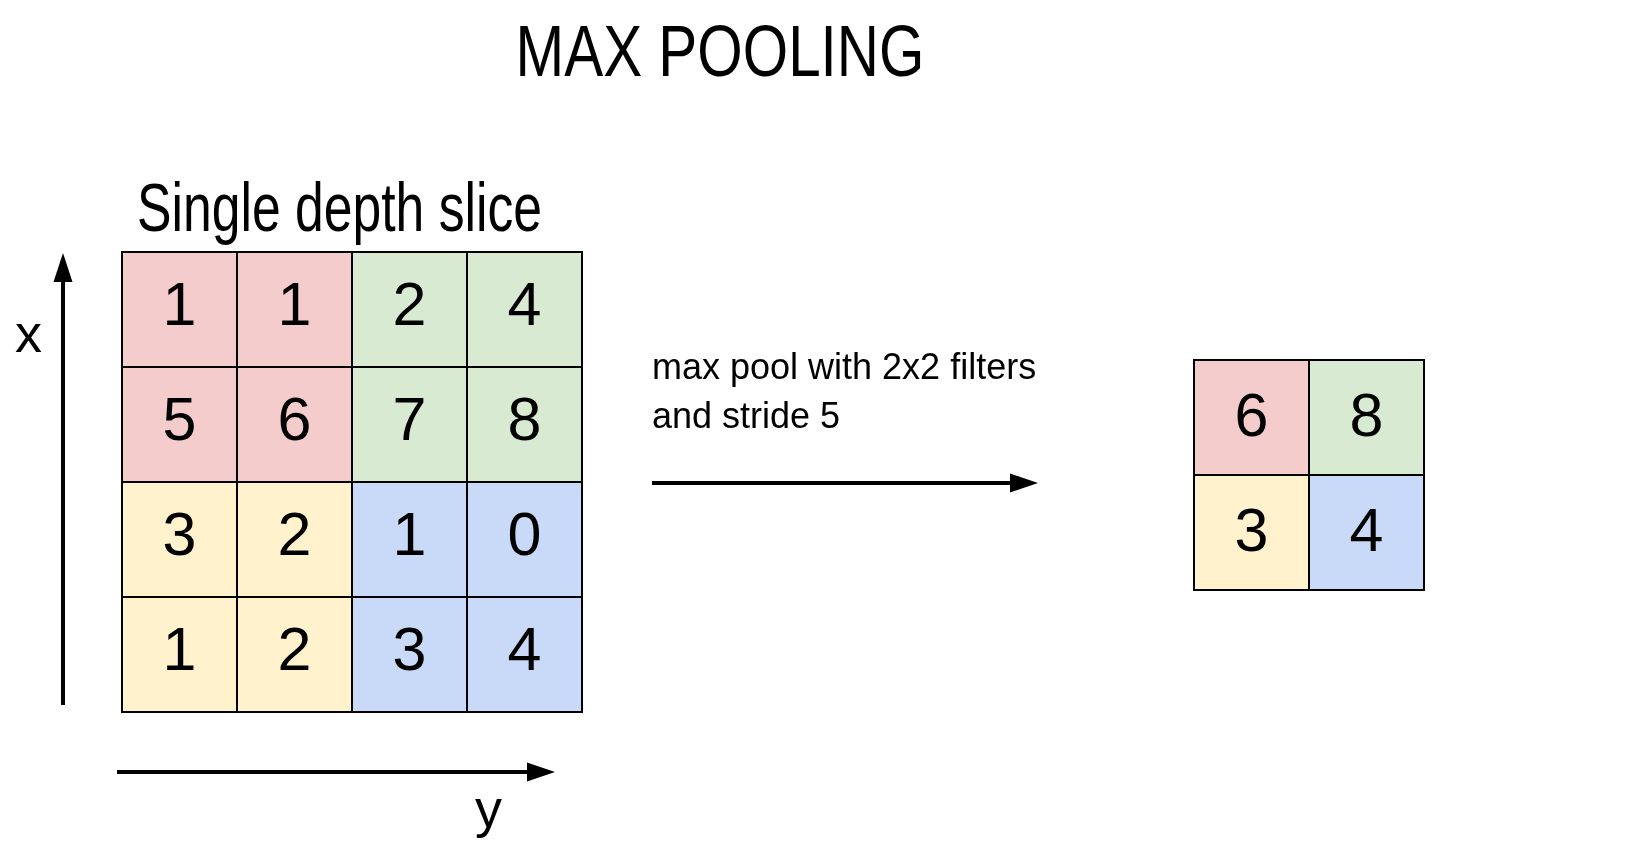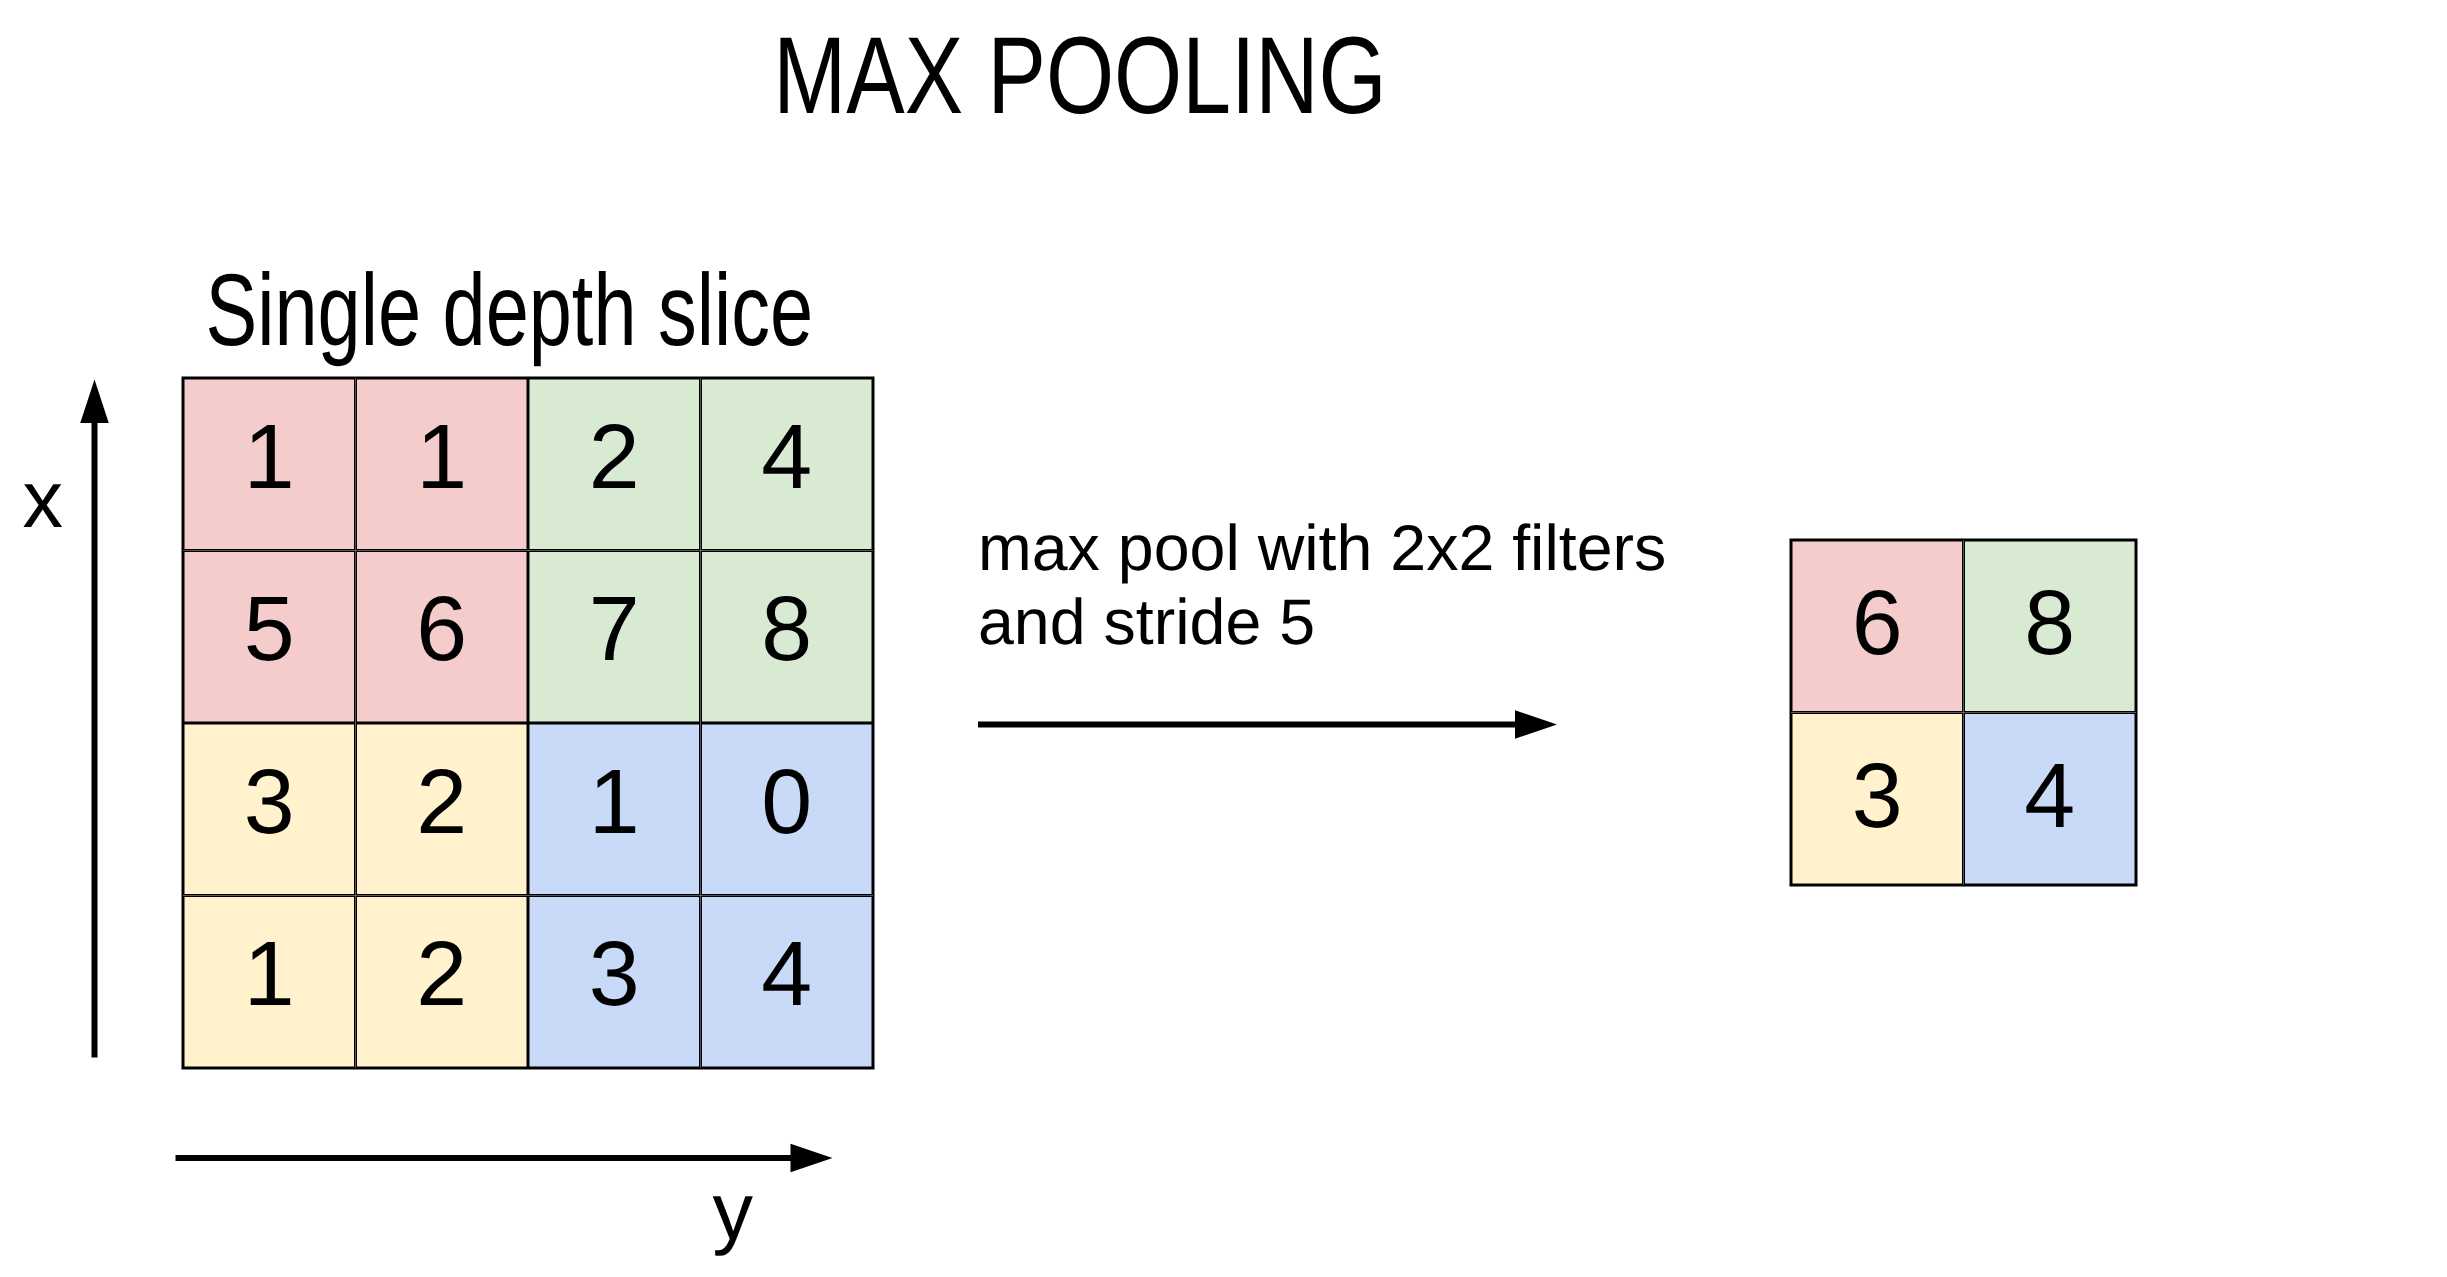--- a/index.html
+++ b/index.html
@@ -66,21 +66,21 @@
     justify-content: center;
     font-size: 61px;
     line-height: 1;
   }
   .grid-input .cell { padding-bottom: 10px; }
   .grid-output .cell { padding-bottom: 4px; }
   .op-text {
     position: absolute;
     left: 652px;
     top: 342px;
-    font-size: 43px;
+    font-size: 36px;
     line-height: 49px;
     white-space: nowrap;
   }
   .axis-label {
     position: absolute;
     font-size: 54px;
     line-height: 1;
   }
   .axis-label.x { left: 15px; top: 306px; }
   .axis-label.y { left: 475px; top: 781px; }

